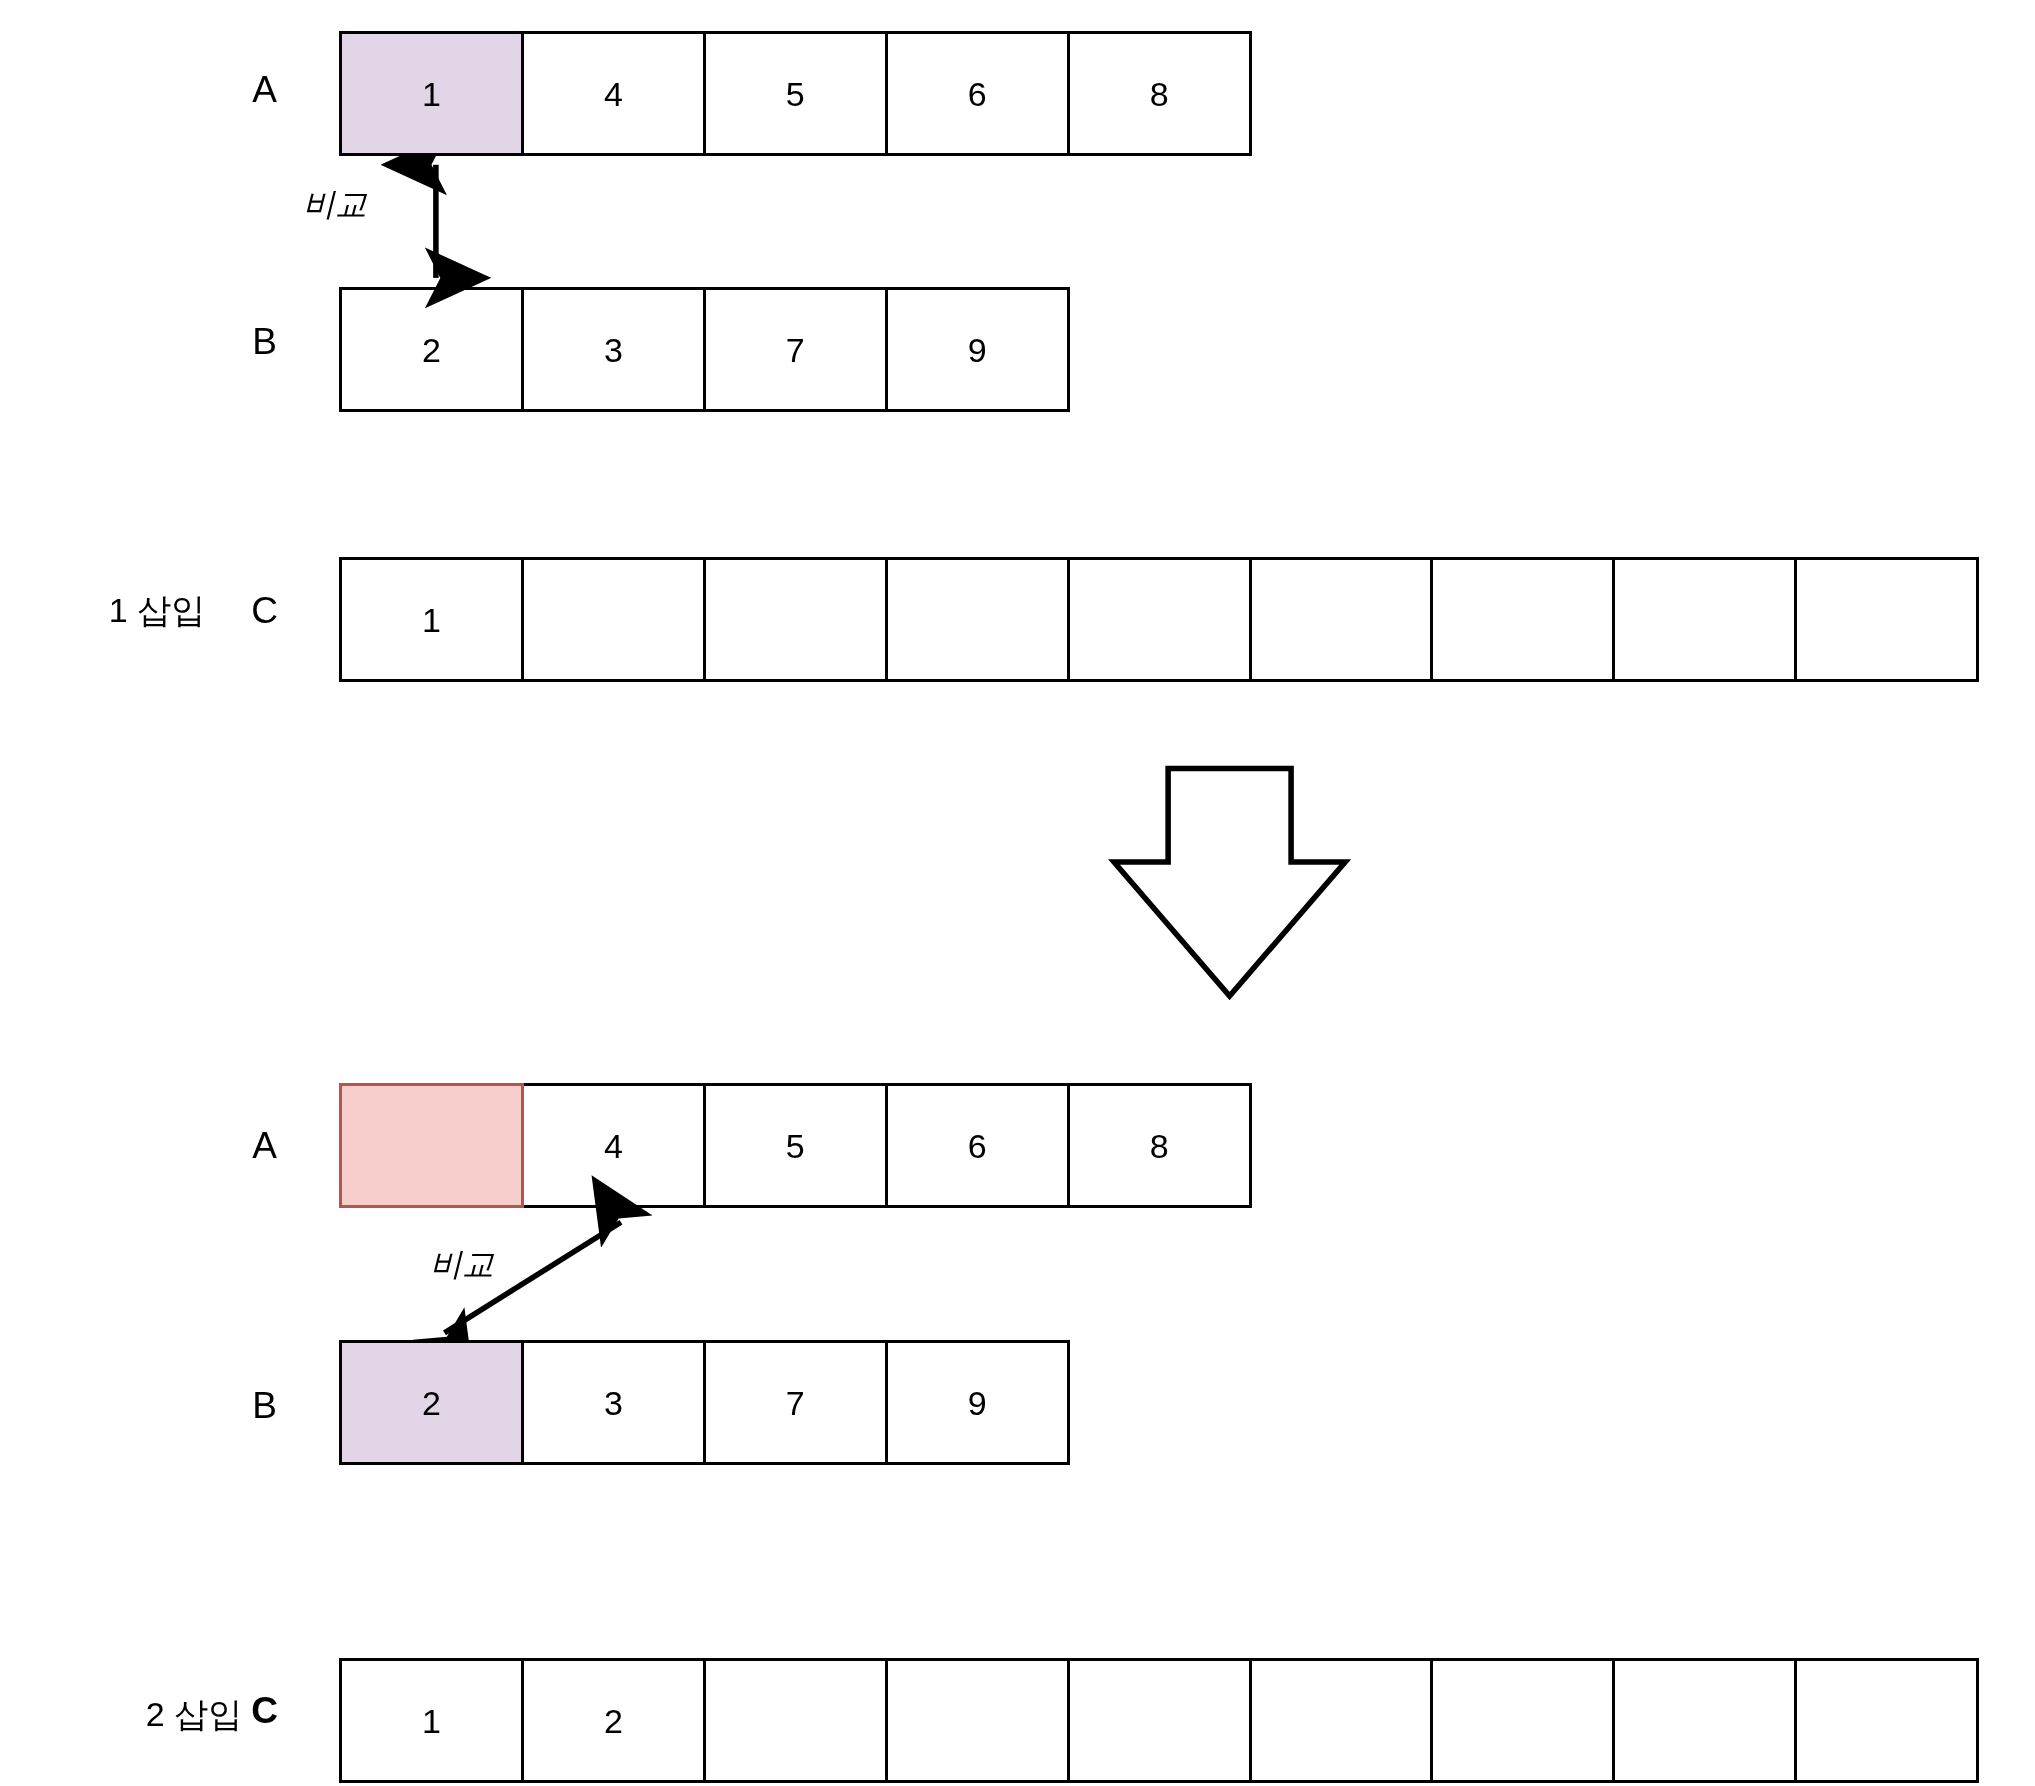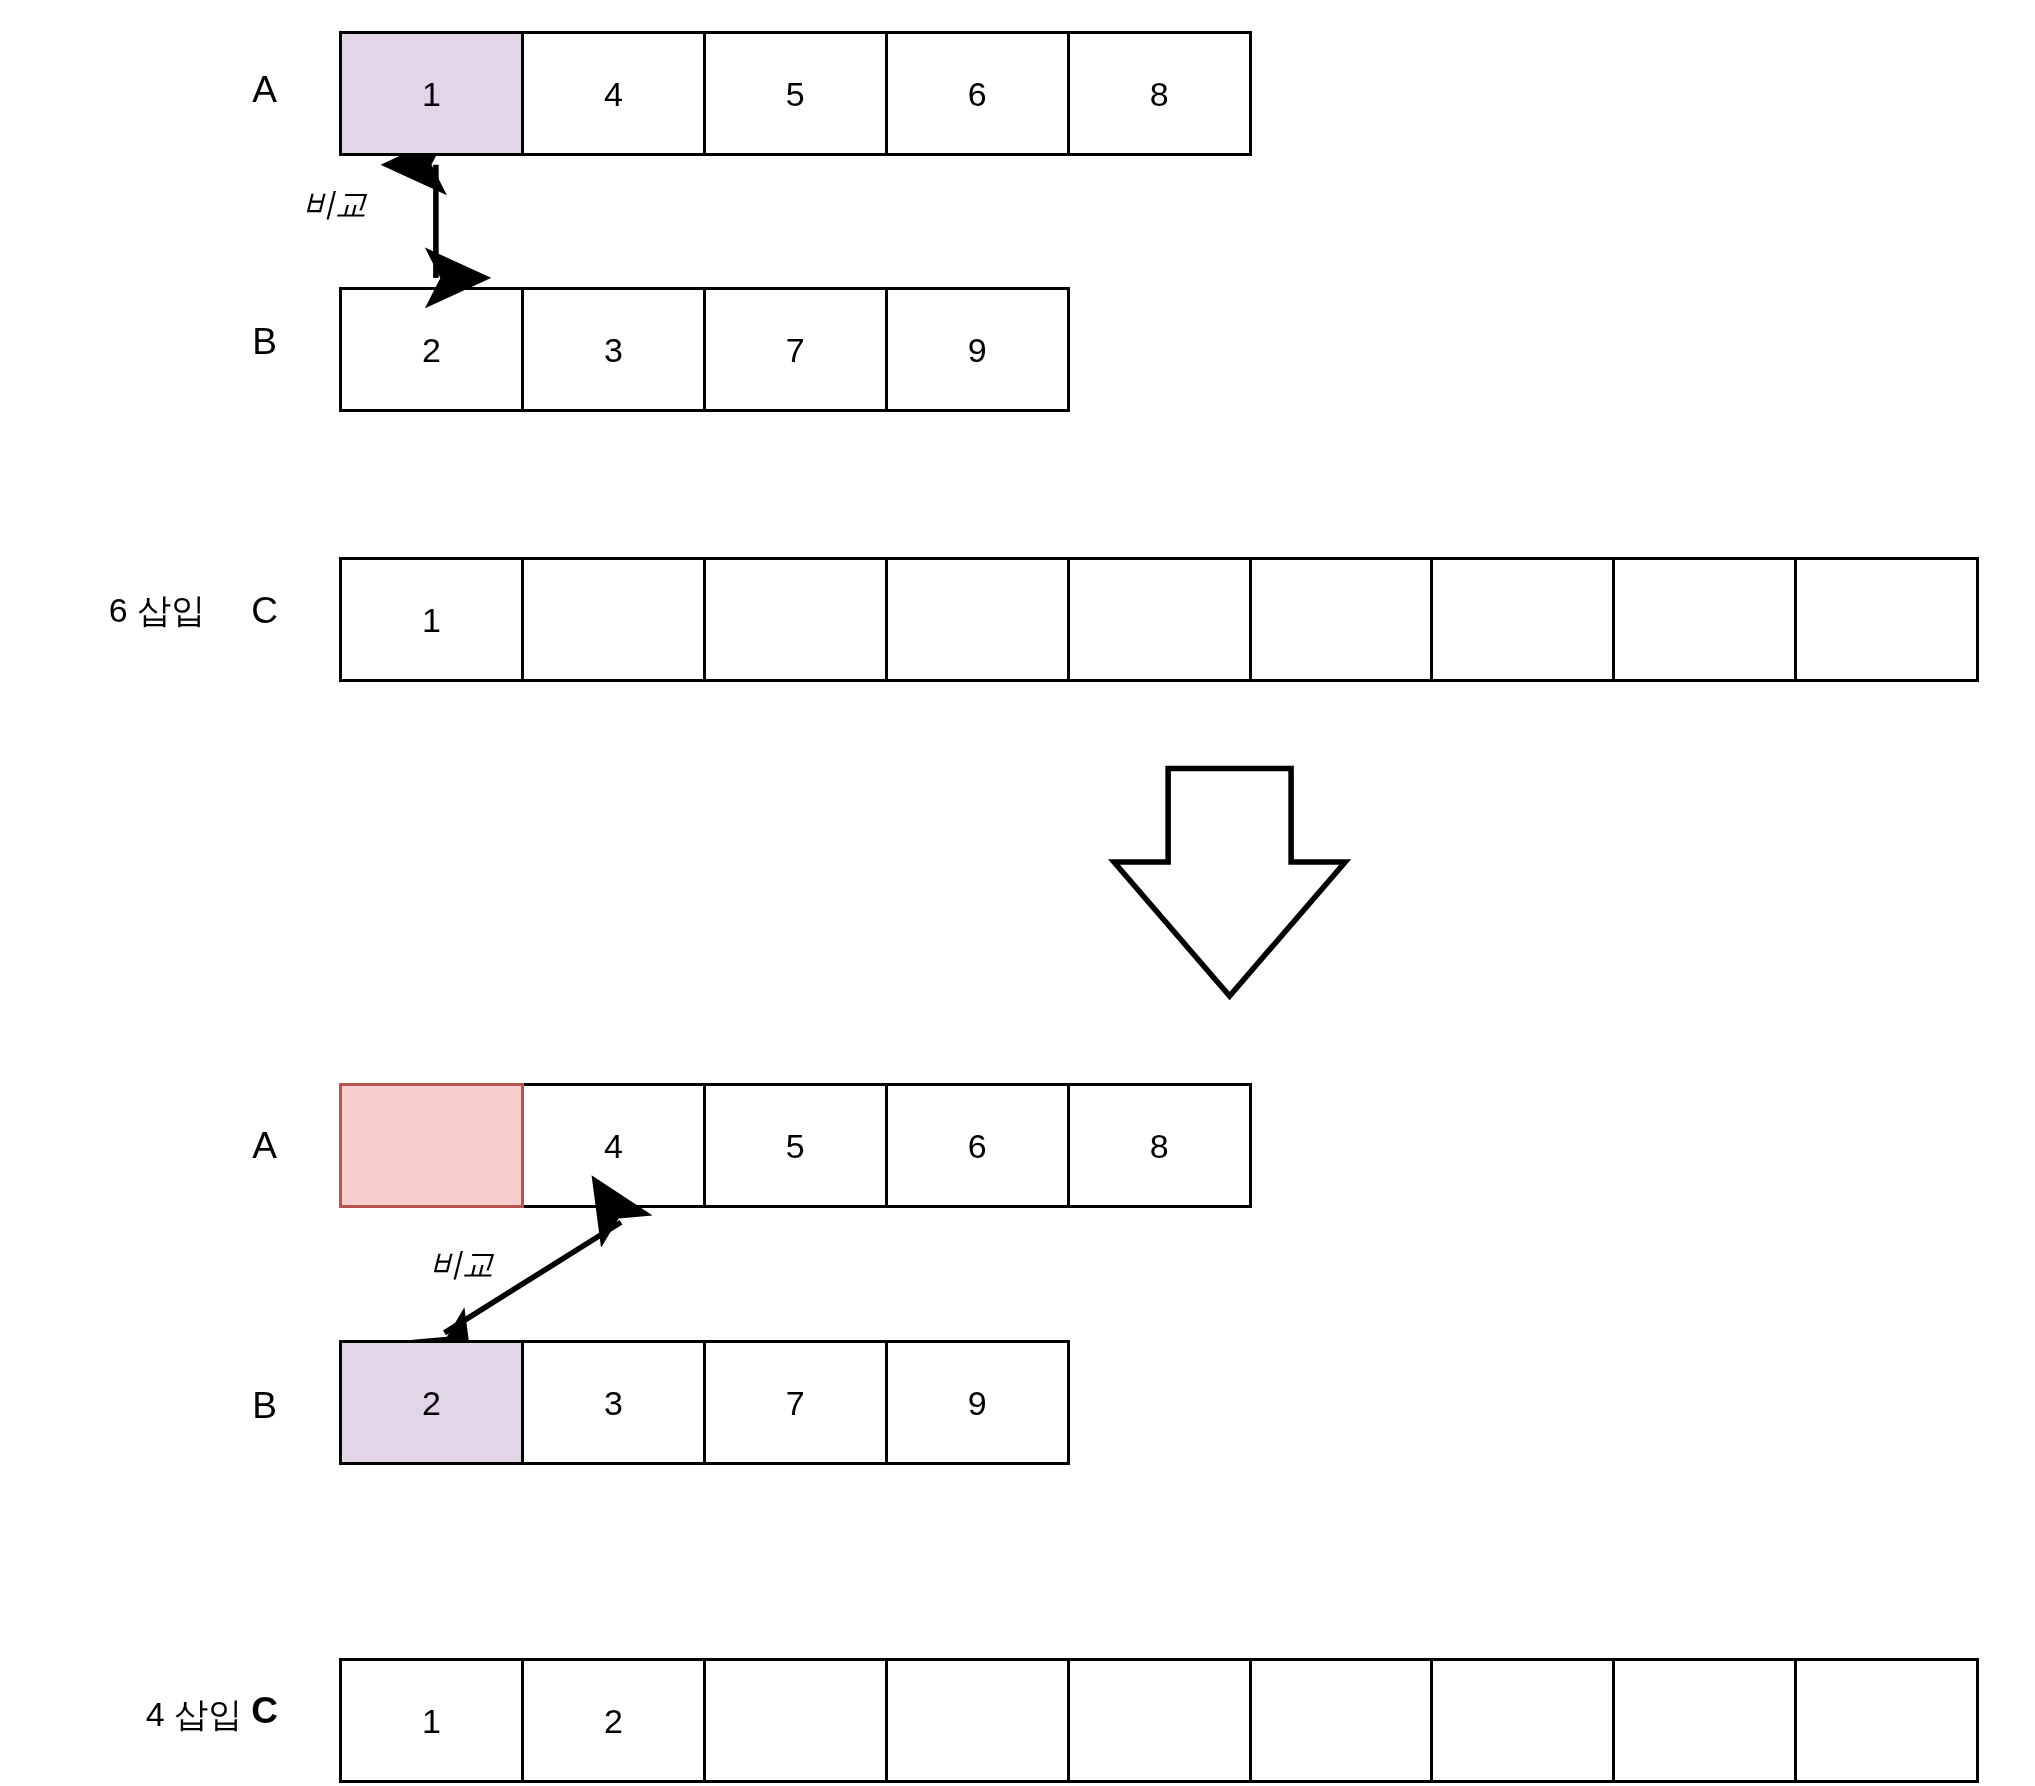--- a/index.html
+++ b/index.html
@@ -115,21 +115,21 @@
 
   <div class="row-label" style="left:240px; top:323px; width:49px;">B</div>
 
   <div class="array" id="s1-b" style="left:339px; top:287px; height:125px;">
       <div class="cell" style="width: 185px;">2</div>
       <div class="cell" style="width: 185px;">3</div>
       <div class="cell" style="width: 185px;">7</div>
       <div class="cell" style="width: 185px;">9</div>
     </div>
 
-  <div class="caption" style="left:68px; top:593px; width:178px;">6 삽입</div>
+  <div class="caption" style="left:68px; top:593px; width:178px;">1 삽입</div>
 
   <div class="row-label" style="left:240px; top:592px; width:49px;">C</div>
 
   <div class="array" id="s1-c" style="left:339px; top:557px; height:125px;">
       <div class="cell" style="width: 185px;">1</div>
       <div class="cell" style="width: 185px;"></div>
       <div class="cell" style="width: 185px;"></div>
       <div class="cell" style="width: 185px;"></div>
       <div class="cell" style="width: 185px;"></div>
       <div class="cell" style="width: 185px;"></div>
@@ -152,21 +152,21 @@
 
   <div class="row-label" style="left:240px; top:1387px; width:49px;">B</div>
 
   <div class="array" id="s2-b" style="left:339px; top:1340px; height:125px;">
       <div class="cell hl-purple" style="width: 185px;">2</div>
       <div class="cell" style="width: 185px;">3</div>
       <div class="cell" style="width: 185px;">7</div>
       <div class="cell" style="width: 185px;">9</div>
     </div>
 
-  <div class="caption" style="left:105px; top:1697px; width:178px;">4 삽입</div>
+  <div class="caption" style="left:105px; top:1697px; width:178px;">2 삽입</div>
 
   <div class="row-label bold" style="left:240px; top:1692px; width:49px;">C</div>
 
   <div class="array" id="s2-c" style="left:339px; top:1658px; height:125px;">
       <div class="cell" style="width: 185px;">1</div>
       <div class="cell" style="width: 185px;">2</div>
       <div class="cell" style="width: 185px;"></div>
       <div class="cell" style="width: 185px;"></div>
       <div class="cell" style="width: 185px;"></div>
       <div class="cell" style="width: 185px;"></div>

